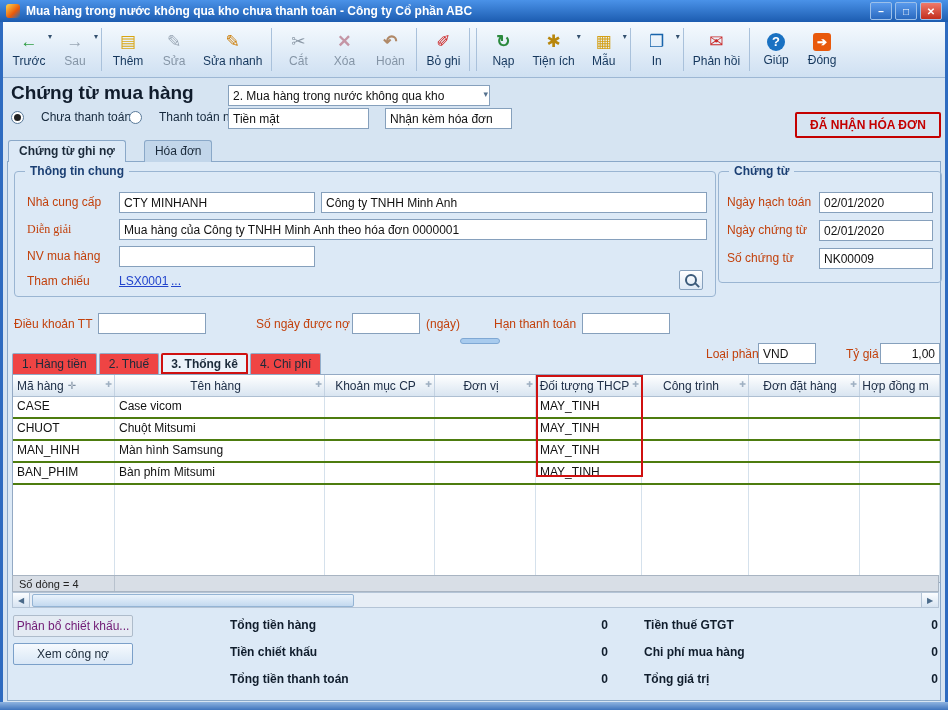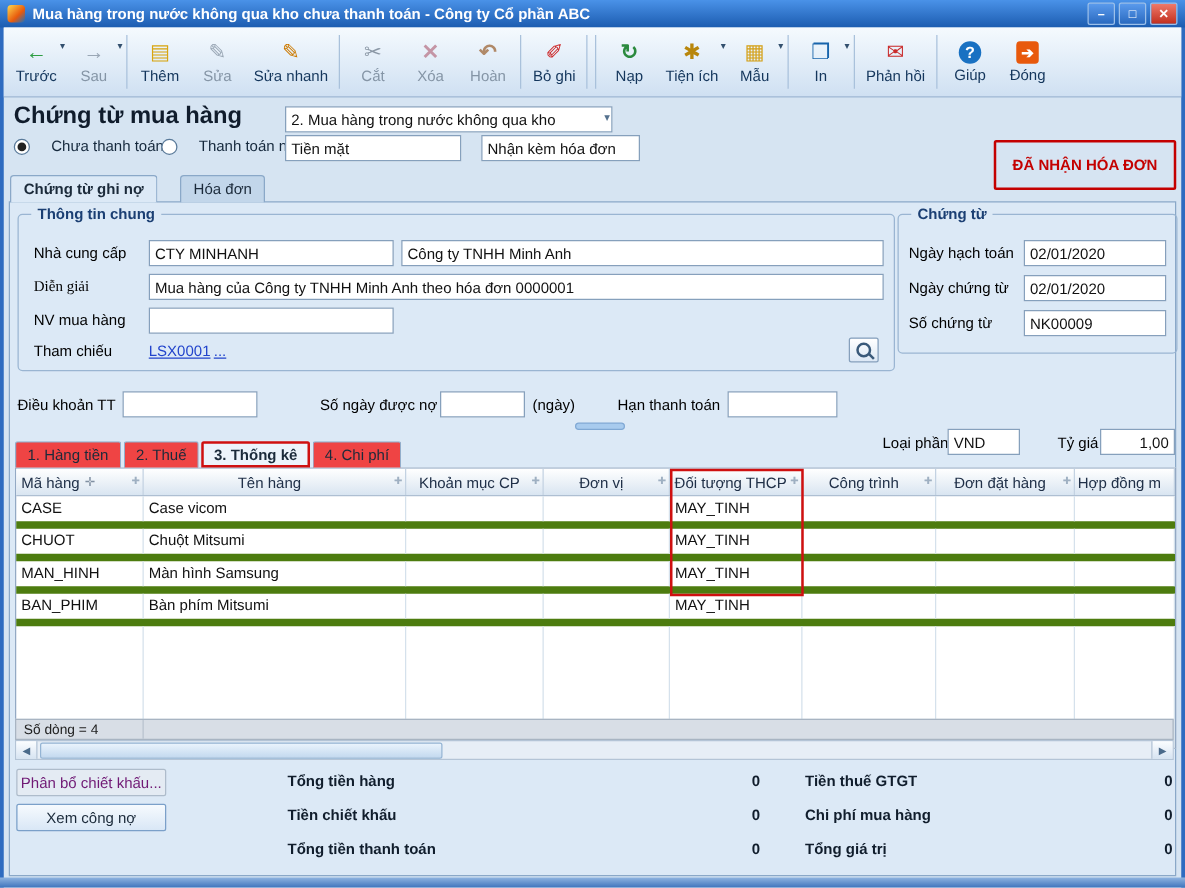--- a/index.html
+++ b/index.html
@@ -58,35 +58,35 @@
   .inp{border:1px solid #86a0bc;background:#fff;height:21px;font-size:12px;
     font-family:inherit;padding:5px 4px;box-sizing:border-box;color:#111;}
   .combo{position:absolute;}
   .combo .inp{width:100%;height:100%;padding-right:14px;}
   .combo .cbx{position:absolute;right:2px;top:4px;font-size:9px;color:#55718e;}
   .cbx::after{content:"▾";}
   .radio{position:absolute;display:flex;align-items:center;gap:17px;font-size:12px;color:#15283c;}
   .rdot{width:11px;height:11px;border:1px solid #5a7a9a;border-radius:50%;background:#fff;
     position:relative;flex:none;}
   .radio.checked .rdot::after{content:"";position:absolute;inset:2px;background:#222;border-radius:50%;}
-  .badge{position:absolute;left:792px;top:112px;width:146px;height:40px;border:2px solid #c40000;
+  .badge{position:absolute;left:792px;top:112px;width:146px;height:26px;border:2px solid #c40000;
     color:#c40000;font-weight:bold;font-size:12px;display:flex;align-items:center;
     justify-content:center;border-radius:2px;box-sizing:border-box;}
   
   .main-tabs{position:absolute;left:5px;top:140px;height:22px;display:flex;gap:18px;z-index:2;}
   .mtab{padding:3px 10px 2px;font-size:12px;border:1px solid #8aa8c8;border-bottom:none;
     border-radius:3px 3px 0 0;background:#c2d6ea;color:#1b2a3a;}
   .mtab.active{background:#dce9f6;font-weight:bold;}
   
   .panel{position:absolute;left:4px;top:161px;width:934px;height:540px;
     border:1px solid #8aa8c8;background:#dce9f6;box-sizing:border-box;}
   .group{position:absolute;border:1px solid #9ab5d2;border-radius:4px;}
   .group-title{position:absolute;top:-8px;left:10px;background:#dce9f6;padding:0 5px;
     font-size:12px;font-weight:bold;color:#1b3f73;}
-  .flabel{position:absolute;font-size:12px;color:#000000;}
+  .flabel{position:absolute;font-size:12px;color:#c2410c;}
   .link{color:#2244cc;text-decoration:underline;font-size:12px;cursor:pointer;}
   .search-btn{position:absolute;width:24px;height:20px;border:1px solid #86a0bc;
     background:linear-gradient(#fff,#dce8f5);display:flex;align-items:center;
     justify-content:center;border-radius:2px;box-sizing:border-box;}
   .mag{width:8px;height:8px;border:2px solid #3a5a7a;border-radius:50%;position:relative;}
   .mag::after{content:"";position:absolute;width:6px;height:2px;background:#3a5a7a;
     transform:rotate(45deg);right:-5px;bottom:-2px;}
   .splitter{position:absolute;left:452px;top:176px;width:40px;height:6px;background:#a8cbee;
     border:1px solid #7fa8d4;border-radius:3px;box-sizing:border-box;}
   .ta-r{text-align:right;}
@@ -101,21 +101,21 @@
   .gridcols{display:grid;grid-template-columns:102px 210px 110px 101px 106px 107px 111px 1fr;}
   .ghead{height:21px;background:linear-gradient(#ffffff,#d9e5f1);border-bottom:1px solid #aebfd2;}
   .gh{position:relative;display:flex;align-items:center;justify-content:center;font-size:12px;
     color:#203048;border-right:1px solid #c3d2e2;padding:0 12px 0 4px;overflow:hidden;
     white-space:nowrap;box-sizing:border-box;}
   .gh.left{justify-content:flex-start;}
   .colicon{position:absolute;right:2px;top:5px;font-size:8px;color:#9fb0c2;}
   .colicon::after{content:"✚";}
   .pin-icon{font-size:10px;color:#8090a2;margin-left:4px;}
   .pin-icon::after{content:"✛";}
-  .grow{height:20px;border-bottom:6px solid #4d7c0f;}
+  .grow{height:20px;border-bottom:2px solid #4d7c0f;}
   .gc{font-size:12px;padding:2px 4px;border-right:1px solid #d5e1ec;overflow:hidden;
     white-space:nowrap;color:#111;box-sizing:border-box;}
   .gfill{height:97px;}
   .gfill div{border-right:1px solid #d5e1ec;}
   .col-highlight{position:absolute;left:523px;top:0;width:107px;height:102px;
     border:2px solid #cf1010;pointer-events:none;z-index:3;box-sizing:border-box;}
   .rowcount{position:absolute;left:4px;top:413px;width:927px;height:17px;background:#d8dee6;
     border:1px solid #a8b4c2;font-size:11px;display:flex;align-items:center;color:#222;
     box-sizing:border-box;}
   .rowcount .rc-first{width:102px;border-right:1px solid #b8c2ce;height:100%;

